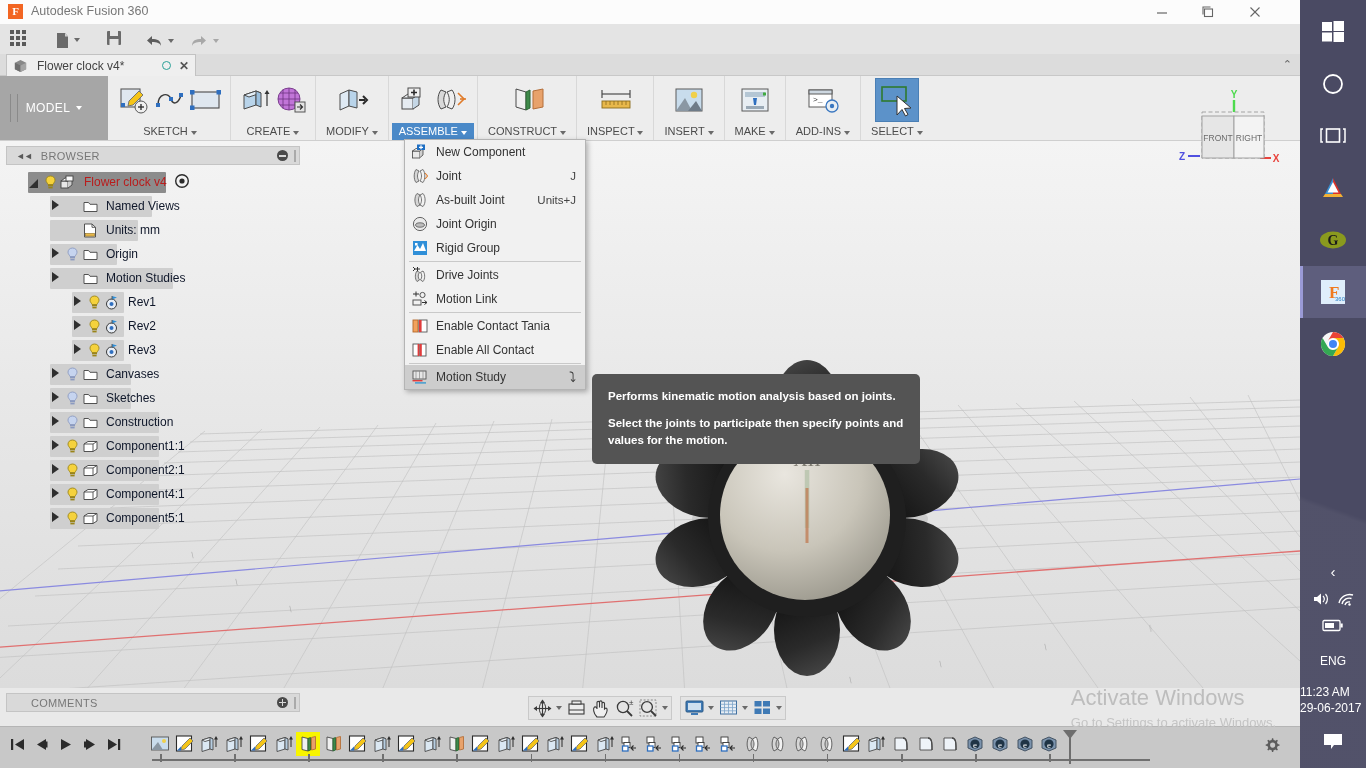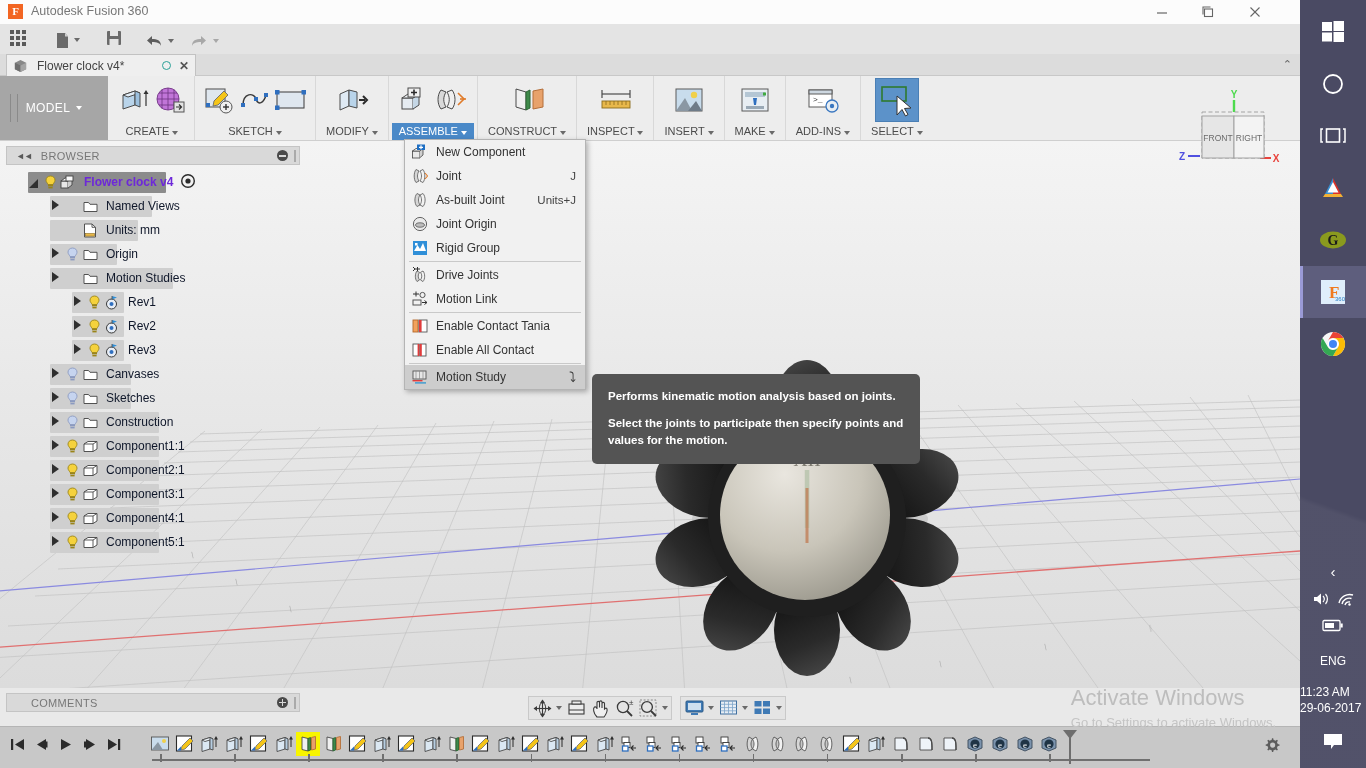--- a/index.html
+++ b/index.html
@@ -77,21 +77,21 @@
   .tree{ position:absolute; left:6px; top:170px; width:294px; }
   .trow{ height:24px; display:flex; align-items:center; cursor:default; position:relative;}
   .trow .rowbg{ position:absolute; height:21px; top:1.5px; background:#cfcfcf; border-radius:1px; }
   .trow > *{ position:relative; z-index:2; }
   .tw{ width:18px; flex:0 0 18px; text-align:center; font-size:9px; color:#333; }
   .tw .tri{ display:inline-block; width:0;height:0; border-top:5px solid transparent; border-bottom:5px solid transparent; border-left:7px solid #2f2f2f;}
   .tw .tri.open{ width:0;height:0; border:none; border-left:9px solid transparent; border-bottom:9px solid #2f2f2f; transform:translateY(2px);}
   .bulb{ width:16px;flex:0 0 16px; display:flex; align-items:center; justify-content:center;}
   .ticon{ width:20px;flex:0 0 20px; display:flex; align-items:center; justify-content:center;}
   .tlabel{ font-size:12px; color:#0f172a; padding-left:6px; white-space:nowrap;}
-  .trow.root .tlabel{ font-weight:bold; color:#6d28d9; }
+  .trow.root .tlabel{ font-weight:normal; color:#b91c1c; }
   .trow.root .rowbg{ background:#8c8c8c; }
 
   
   .canvas{ position:absolute; left:0; top:141px; width:1300px; height:547px; background:linear-gradient(180deg,#f2f2f2 0%, #e3e3e3 60%, #dedede 100%); z-index:0;}
 
   
   .menu{ position:absolute; left:404px; top:139px; width:182px; background:#f1f1f1; border:1px solid #b4b4b4; box-shadow:2px 2px 5px rgba(0,0,0,.28); z-index:40; }
   .mi{ height:24px; display:flex; align-items:center; padding-left:6px; cursor:default; position:relative;}
   .mi.hl{ background:#cdcdcd; }
   .mi .mic{ width:17px; height:17px; flex:0 0 17px; display:flex;align-items:center;justify-content:center;}
@@ -394,20 +394,54 @@
       <span class="grip"></span>
       <span class="t">MODEL</span>
       <span class="caret"></span>
     </div>
 
     <div class="panels">
 
       <div class="panel">
         <div class="icons">
           <div class="ric">
+            <svg width="30" height="28">
+                <rect x="2" y="3" width="19" height="18" fill="#dfe7ef" stroke="#5a5a5a" stroke-width="1.1"></rect>
+                <path d="M10,15 L20,5 L24,9 L14,19 L9,20 Z" fill="#f5c518" stroke="#6b6b6b" stroke-width="0.9"></path>
+                <rect x="2" y="17" width="4" height="4" fill="#2f6fbf"></rect>
+                <circle cx="22" cy="21" r="6" fill="#efefef" stroke="#555" stroke-width="1"></circle>
+                <line x1="19" y1="21" x2="25" y2="21" stroke="#333" stroke-width="1.4"></line>
+                <line x1="22" y1="18" x2="22" y2="24" stroke="#333" stroke-width="1.4"></line>
+              </svg>
+          </div>
+          <div class="ric">
+            <svg width="30" height="28">
+                <path d="M3,19 C3,7 14,6 16,13 C18,20 24,17 26,9" fill="none" stroke="#3a3a3a" stroke-width="1.4"></path>
+                <rect x="1" y="17" width="4" height="4" fill="#2f6fbf"></rect>
+                <rect x="14" y="11" width="4" height="4" fill="#2f6fbf"></rect>
+                <rect x="24" y="7" width="4" height="4" fill="#2f6fbf"></rect>
+              </svg>
+          </div>
+          <div class="ric">
+            <svg width="34" height="28">
+                <rect x="3" y="6" width="27" height="16" fill="#dfe7ef" stroke="#4a4a4a" stroke-width="1.1"></rect>
+                <rect x="1" y="4" width="4.5" height="4.5" fill="#2f6fbf"></rect>
+                <rect x="27.5" y="4" width="4.5" height="4.5" fill="#2f6fbf"></rect>
+                <rect x="1" y="19.5" width="4.5" height="4.5" fill="#2f6fbf"></rect>
+              </svg>
+          </div>
+        </div>
+        <div class="ptitle">
+          <span>SKETCH</span> <span class="caret"></span>
+        </div>
+      </div>
+
+      <div class="panel">
+        <div class="icons">
+          <div class="ric">
             <svg width="32" height="28">
                 <path d="M5,9 L17,5 L17,19 L5,23 Z" fill="#b9d4ea" stroke="#4a4a4a" stroke-width="1"></path>
                 <path d="M5,9 L17,5 L22,7 L10,11 Z" fill="#e3eef7" stroke="#4a4a4a" stroke-width="1"></path>
                 <path d="M17,5 L22,7 L22,21 L17,19 Z" fill="#9cc0de" stroke="#4a4a4a" stroke-width="1"></path>
                 <line x1="28" y1="20" x2="28" y2="6" stroke="#333" stroke-width="1.2"></line>
                 <path d="M28,4 L25.5,8 L30.5,8 Z" fill="#333"></path>
               </svg>
           </div>
           <div class="ric">
             <svg width="32" height="28">
@@ -420,54 +454,20 @@
                   <path d="M8,3.2 v19.6"></path>
                   <path d="M20,3.2 v19.6"></path>
                 </g>
                 <rect x="20" y="16" width="10" height="10" fill="#e4e4e4" stroke="#555" stroke-width="1"></rect>
                 <path d="M22,21 h5 M25,18.5 l2.5,2.5 l-2.5,2.5" stroke="#333" stroke-width="1.2" fill="none"></path>
               </svg>
           </div>
         </div>
         <div class="ptitle">
           <span>CREATE</span> <span class="caret"></span>
-        </div>
-      </div>
-
-      <div class="panel">
-        <div class="icons">
-          <div class="ric">
-            <svg width="30" height="28">
-                <rect x="2" y="3" width="19" height="18" fill="#dfe7ef" stroke="#5a5a5a" stroke-width="1.1"></rect>
-                <path d="M10,15 L20,5 L24,9 L14,19 L9,20 Z" fill="#f5c518" stroke="#6b6b6b" stroke-width="0.9"></path>
-                <rect x="2" y="17" width="4" height="4" fill="#2f6fbf"></rect>
-                <circle cx="22" cy="21" r="6" fill="#efefef" stroke="#555" stroke-width="1"></circle>
-                <line x1="19" y1="21" x2="25" y2="21" stroke="#333" stroke-width="1.4"></line>
-                <line x1="22" y1="18" x2="22" y2="24" stroke="#333" stroke-width="1.4"></line>
-              </svg>
-          </div>
-          <div class="ric">
-            <svg width="30" height="28">
-                <path d="M3,19 C3,7 14,6 16,13 C18,20 24,17 26,9" fill="none" stroke="#3a3a3a" stroke-width="1.4"></path>
-                <rect x="1" y="17" width="4" height="4" fill="#2f6fbf"></rect>
-                <rect x="14" y="11" width="4" height="4" fill="#2f6fbf"></rect>
-                <rect x="24" y="7" width="4" height="4" fill="#2f6fbf"></rect>
-              </svg>
-          </div>
-          <div class="ric">
-            <svg width="34" height="28">
-                <rect x="3" y="6" width="27" height="16" fill="#dfe7ef" stroke="#4a4a4a" stroke-width="1.1"></rect>
-                <rect x="1" y="4" width="4.5" height="4.5" fill="#2f6fbf"></rect>
-                <rect x="27.5" y="4" width="4.5" height="4.5" fill="#2f6fbf"></rect>
-                <rect x="1" y="19.5" width="4.5" height="4.5" fill="#2f6fbf"></rect>
-              </svg>
-          </div>
-        </div>
-        <div class="ptitle">
-          <span>SKETCH</span> <span class="caret"></span>
         </div>
       </div>
 
       <div class="panel">
         <div class="icons">
           <div class="ric">
             <svg width="36" height="28">
                 <path d="M5,8 L14,4 L14,20 L5,24 Z" fill="#dfeaf4" stroke="#4a4a4a" stroke-width="1"></path>
                 <path d="M14,4 L22,6 L22,22 L14,20 Z" fill="#b9d4ea" stroke="#4a4a4a" stroke-width="1"></path>
                 <path d="M24,14 h6 M28,10 l4,4 l-4,4" stroke="#2b2b2b" stroke-width="2" fill="none"></path>
@@ -873,40 +873,20 @@
             <rect x="4.4" y="12" width="4.2" height="1.4" fill="#9a8418"></rect>
           </svg>
         </span>
         <span class="ticon">
           <svg width="15" height="13">
             <path d="M1,4 L5,1.5 L14,1.5 L14,9 L10,11.5 L1,11.5 Z" fill="#fff" stroke="#4a4a4a" stroke-width="0.95"></path>
             <path d="M1,4 L10,4 L10,11.5" fill="none" stroke="#4a4a4a" stroke-width="0.9"></path>
             <path d="M10,4 L14,1.5" fill="none" stroke="#4a4a4a" stroke-width="0.9"></path>
           </svg>
         </span>
-        <span class="tlabel">Component3:1</span>
-      </div>
-      <div class="trow">
-        <div class="rowbg" style="left:44px;width:109.19999999999999px"></div>
-        <span style="width:40px;flex:0 0 40px"></span>
-        <span class="tw"><span class="tri"></span></span>
-        <span class="bulb">
-          <svg width="13" height="15">
-            <path d="M6.5,1 C9.3,1 11,3 11,5.2 C11,7 9.5,8 9,9.5 L4,9.5 C3.5,8 2,7 2,5.2 C2,3 3.7,1 6.5,1 Z" fill="#f5d23c" stroke="#9a8418" stroke-width="0.9"></path>
-            <rect x="4" y="10" width="5" height="1.4" fill="#9a8418"></rect>
-            <rect x="4.4" y="12" width="4.2" height="1.4" fill="#9a8418"></rect>
-          </svg>
-        </span>
-        <span class="ticon">
-          <svg width="15" height="13">
-            <path d="M1,4 L5,1.5 L14,1.5 L14,9 L10,11.5 L1,11.5 Z" fill="#fff" stroke="#4a4a4a" stroke-width="0.95"></path>
-            <path d="M1,4 L10,4 L10,11.5" fill="none" stroke="#4a4a4a" stroke-width="0.9"></path>
-            <path d="M10,4 L14,1.5" fill="none" stroke="#4a4a4a" stroke-width="0.9"></path>
-          </svg>
-        </span>
         <span class="tlabel">Component4:1</span>
       </div>
       <div class="trow">
         <div class="rowbg" style="left:44px;width:109.19999999999999px"></div>
         <span style="width:40px;flex:0 0 40px"></span>
         <span class="tw"><span class="tri"></span></span>
         <span class="bulb">
           <svg width="13" height="15">
             <path d="M6.5,1 C9.3,1 11,3 11,5.2 C11,7 9.5,8 9,9.5 L4,9.5 C3.5,8 2,7 2,5.2 C2,3 3.7,1 6.5,1 Z" fill="#f5d23c" stroke="#9a8418" stroke-width="0.9"></path>
             <rect x="4" y="10" width="5" height="1.4" fill="#9a8418"></rect>

